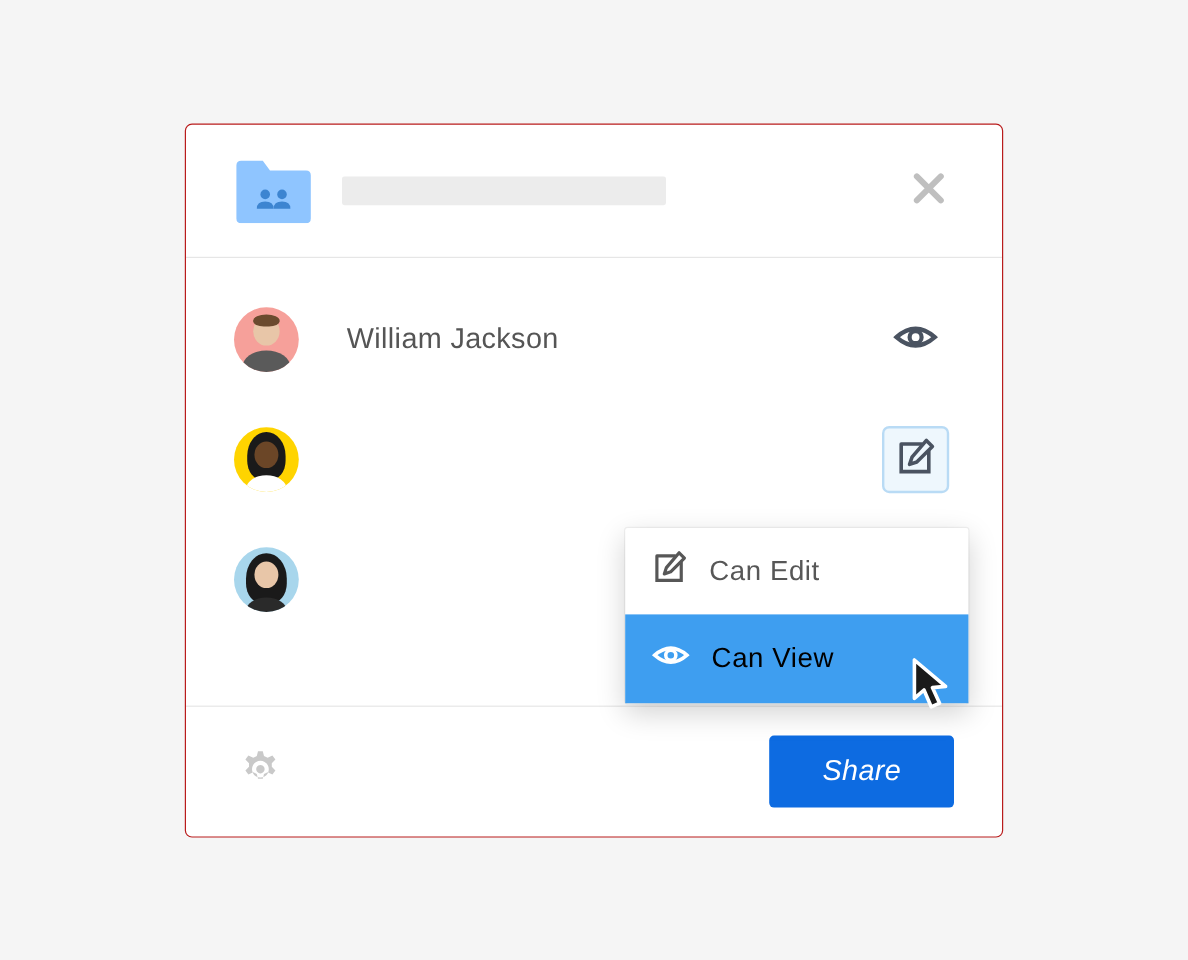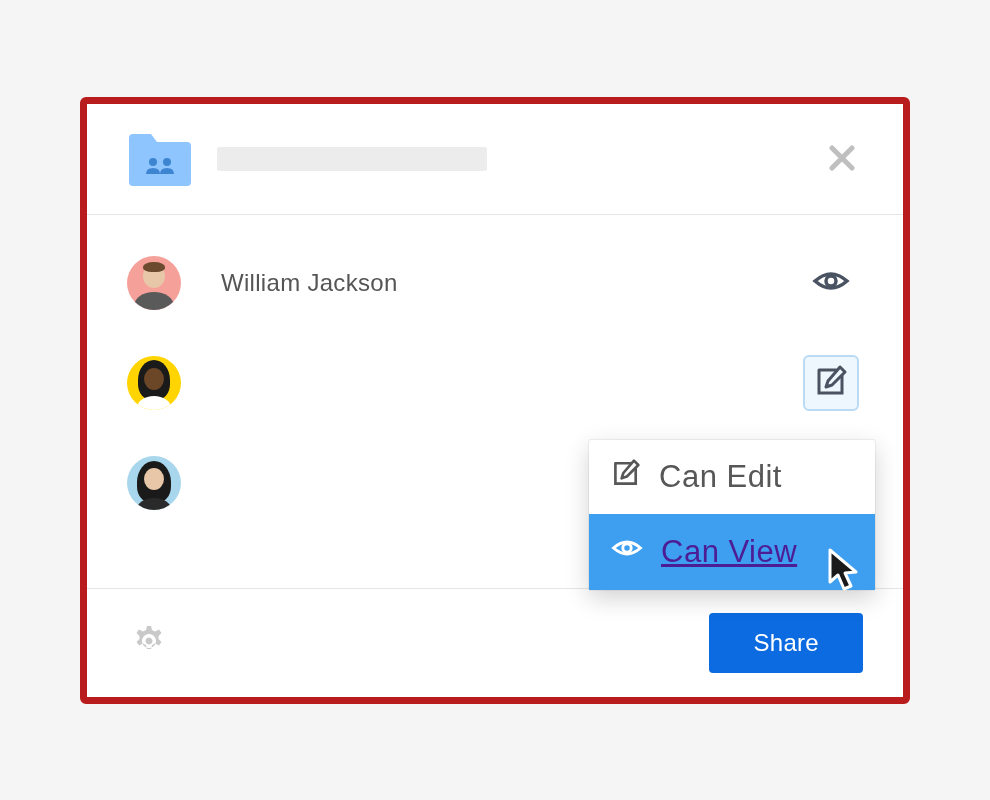--- a/index.html
+++ b/index.html
@@ -6,23 +6,23 @@
     body {
       width: 990px;
       height: 800px;
       background: #f5f5f5;
       font-family: -apple-system, BlinkMacSystemFont, "Segoe UI", Helvetica, Arial, sans-serif;
       display: flex;
       align-items: center;
       justify-content: center;
     }
     .modal {
-      width: 830px;
+      width: 682px;
       background: #fff;
-      border: 7px solid #b91c1c;
+      border: 1px solid #b91c1c;
       border-radius: 6px;
       position: relative;
     }
     .modal-header {
       display: flex;
       align-items: center;
       padding: 28px 44px 28px 40px;
       border-bottom: 1px solid #e6e6e6;
       gap: 24px;
     }
@@ -93,28 +93,27 @@
       border-radius: 2px;
       box-shadow: 0 8px 24px rgba(0,0,0,0.18), 0 0 0 1px rgba(0,0,0,0.05);
       z-index: 10;
     }
     .dropdown-item {
       display: flex;
       align-items: center;
       padding: 18px 22px;
       gap: 18px;
       cursor: pointer;
-      font-size: 31px;
+      font-size: 23px;
       letter-spacing: 0.5px;
     }
     .dropdown-item.normal { color: #575757; }
     .dropdown-item.selected {
       background: #3e9ef0;
-      color: #4c1d95;
-      text-decoration: underline;
+      color: #000000;
     }
     .modal-footer {
       display: flex;
       align-items: center;
       padding: 24px 40px;
       border-top: 1px solid #e6e6e6;
     }
     .settings-btn {
       background: none;
       border: none;
@@ -125,20 +124,21 @@
     .share-btn {
       margin-left: auto;
       background: #0d6be1;
       color: #fff;
       border: none;
       border-radius: 4px;
       padding: 16px 44px;
       font-size: 24px;
       cursor: pointer;
       letter-spacing: 0.3px;
+      font-style: italic;
     }
     .cursor {
       position: absolute;
       top: 332px;
       right: 38px;
       z-index: 20;
       pointer-events: none;
     }
     
     .av-head {

